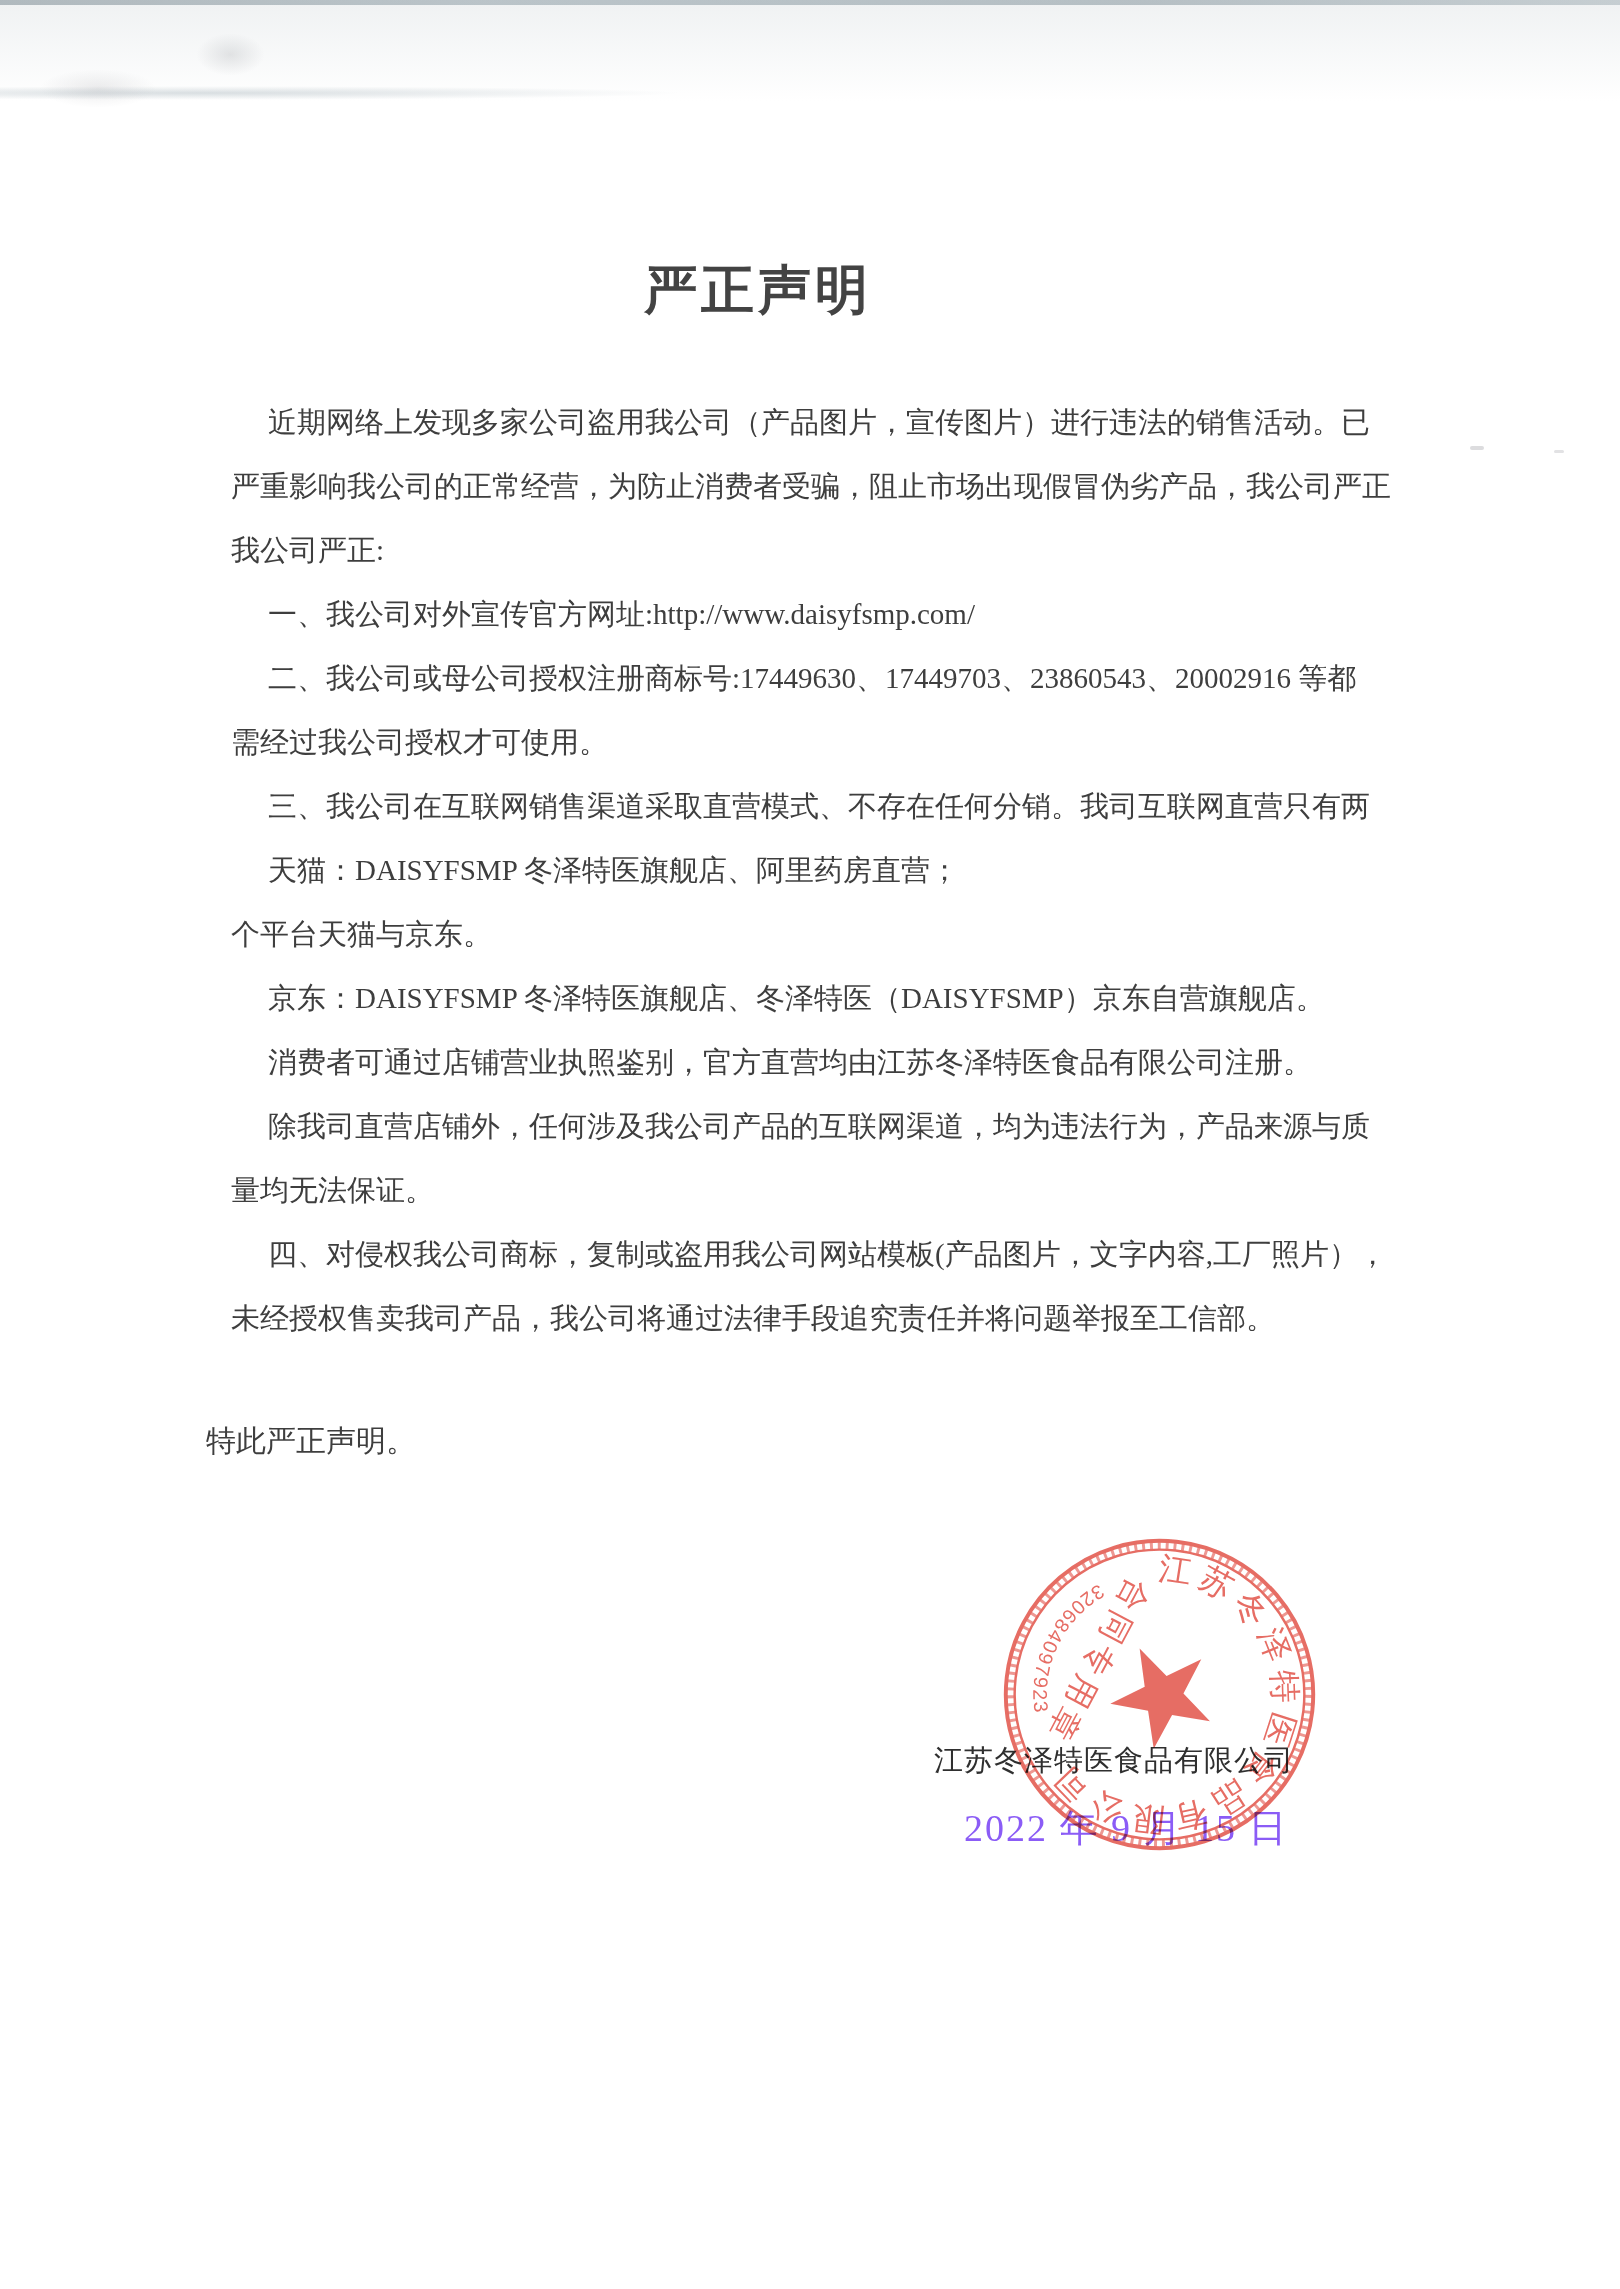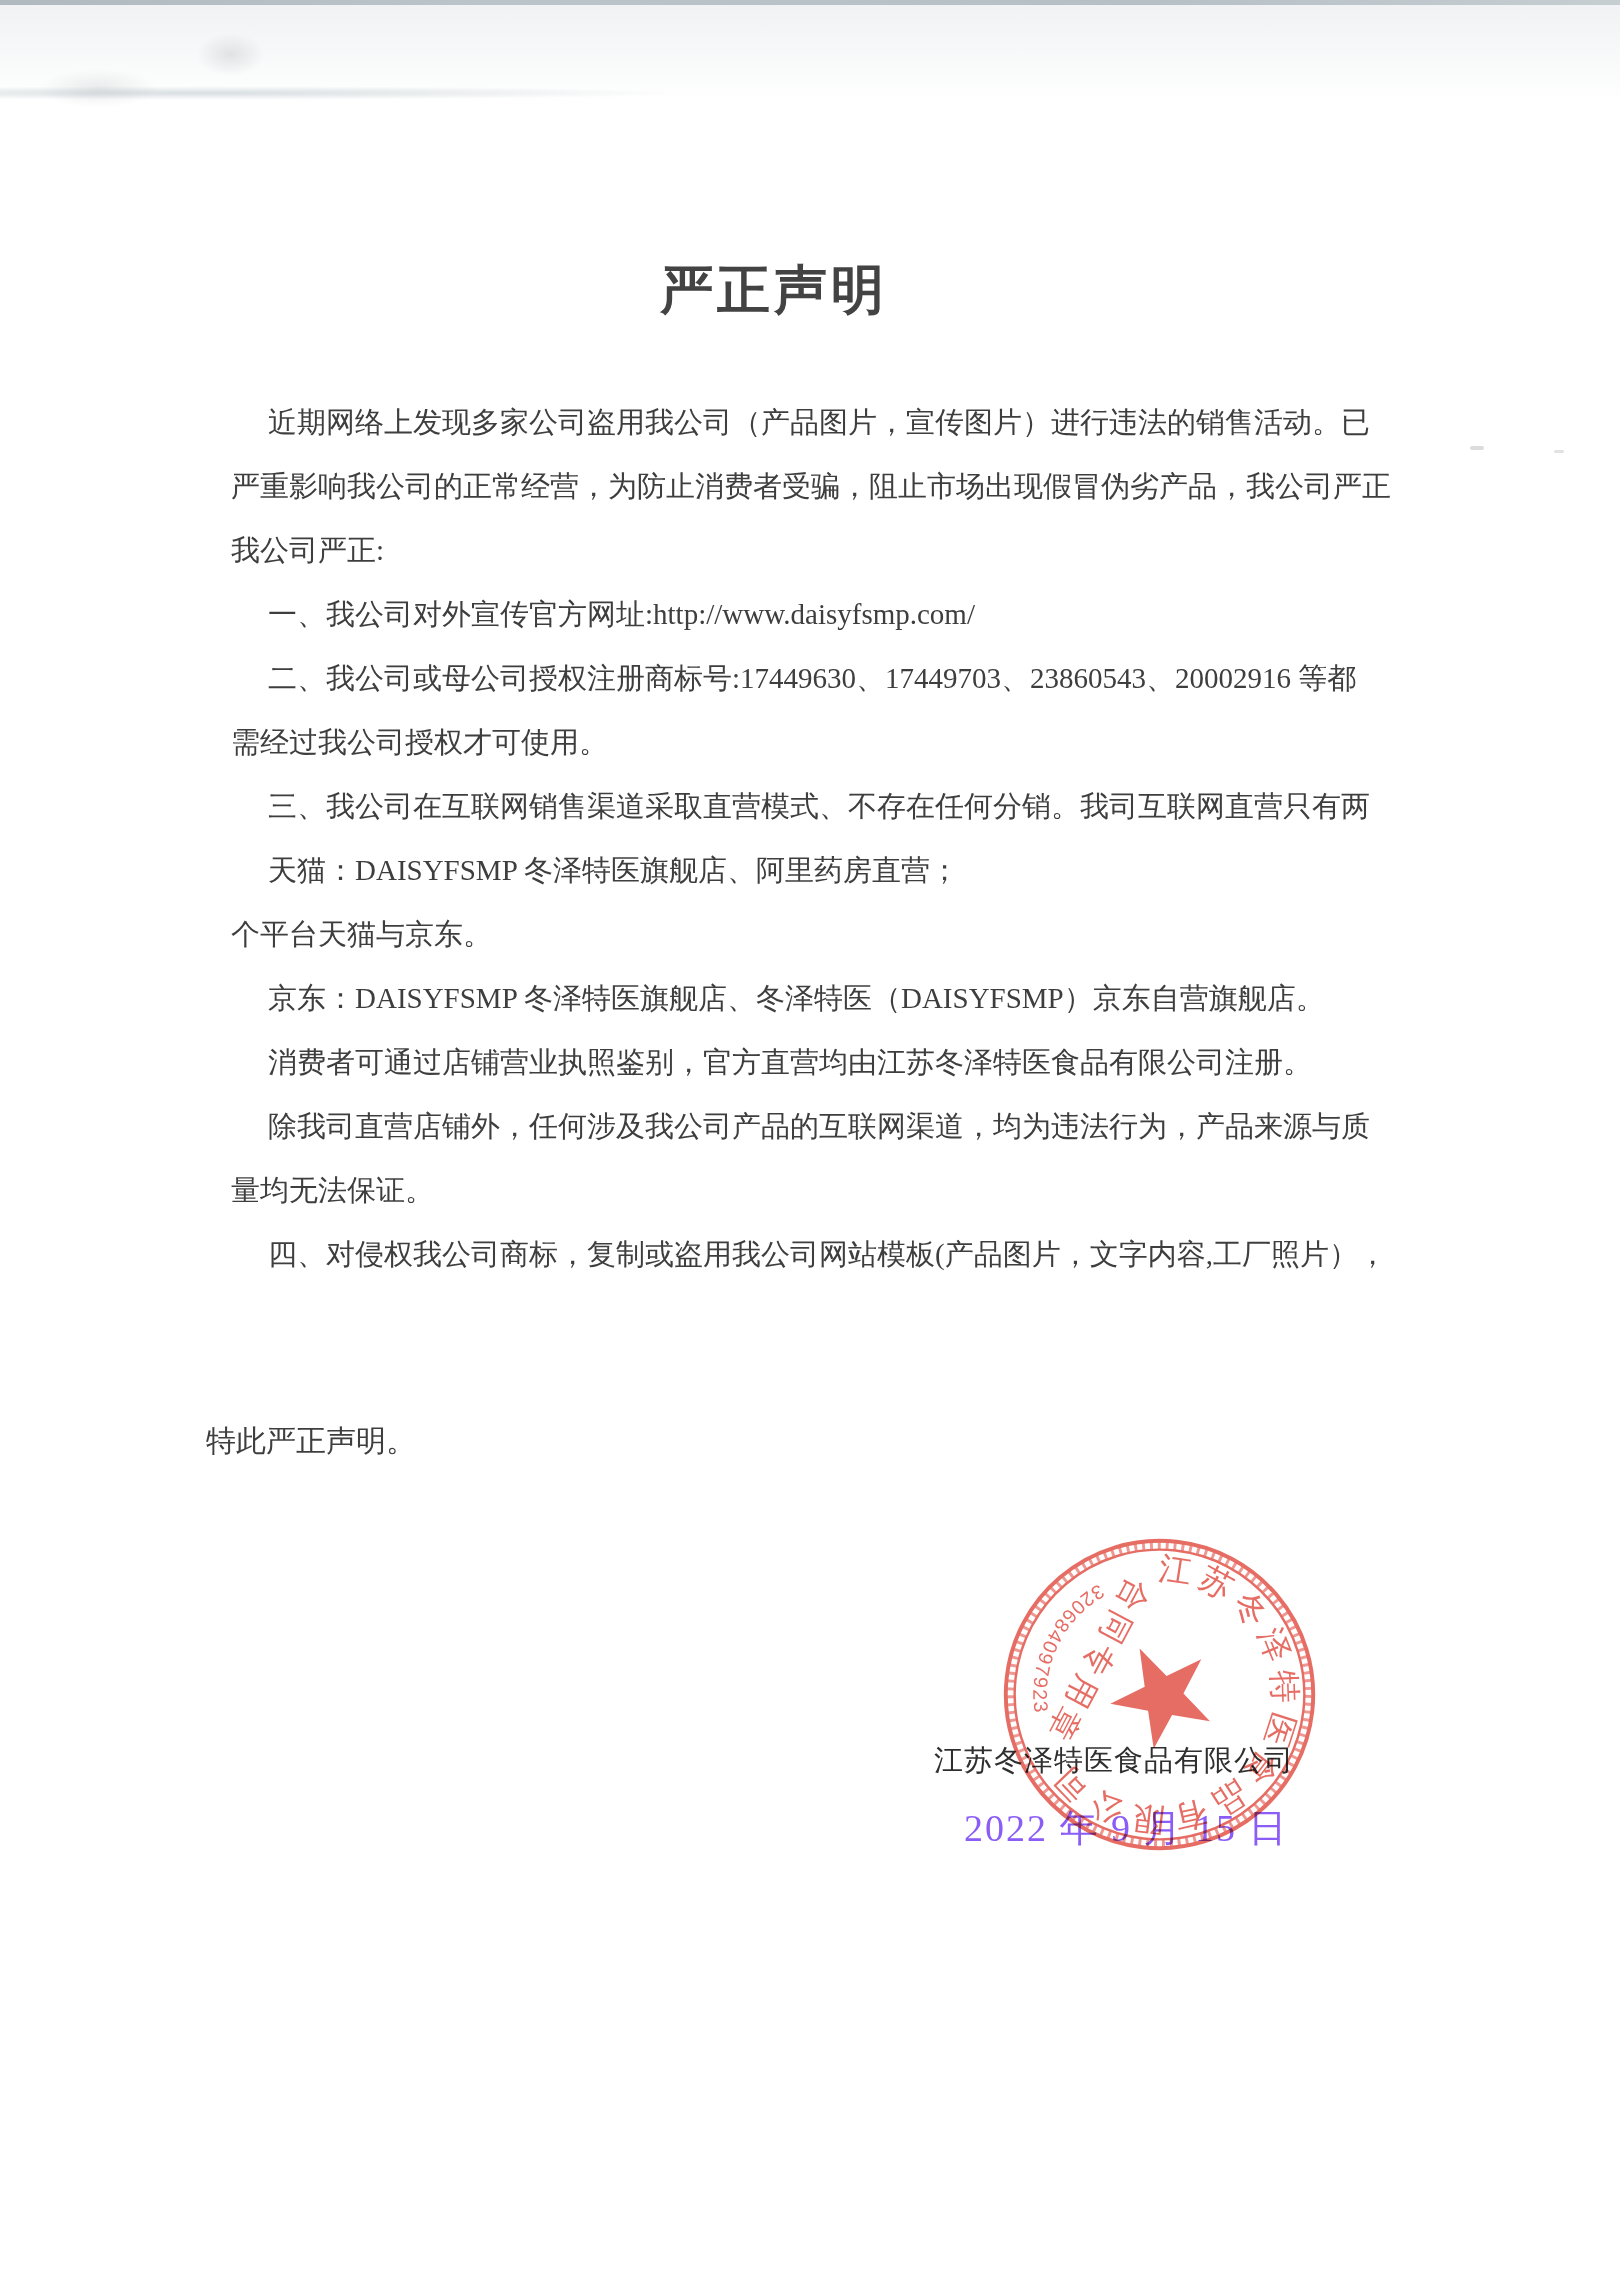--- a/index.html
+++ b/index.html
@@ -20,21 +20,21 @@
     background:radial-gradient(ellipse at 30% 50%,rgba(120,140,150,.28),rgba(255,255,255,0) 70%);}
   .smudge-a{position:absolute;left:39px;top:69px;width:118px;height:39px;
     background:radial-gradient(ellipse,rgba(150,150,155,.18),rgba(255,255,255,0) 70%);}
   .smudge-b{position:absolute;left:196px;top:33px;width:69px;height:43px;
     background:radial-gradient(ellipse,rgba(140,145,150,.22),rgba(255,255,255,0) 70%);}
   .speck-1{position:absolute;left:1470px;top:446px;width:13.7px;height:3.9px;background:#dcdcde;border-radius:2px;}
   .speck-2{position:absolute;left:1554px;top:450px;width:9.8px;height:2.9px;background:#e2e2e4;border-radius:2px;}
 
   
   .doc-title{
-    position:absolute;left:193px;top:255px;width:1162px;height:73px;
+    position:absolute;left:177px;top:255px;width:1162px;height:73px;
     text-align:center;font-size:53px;font-weight:bold;letter-spacing:3.9px;color:#434343;
   }
   .body-block{position:absolute;left:193px;top:390px;width:1215px;}
   .bline{height:64px;line-height:64px;font-size:29px;white-space:nowrap;color:#3e3e3e;margin-left:38px;}
   .bline.ind{padding-left:37px;}
   .closing{position:absolute;left:206px;top:1408px;height:65px;line-height:65px;
     font-size:30px;white-space:nowrap;color:#3e3e3e;}
   .sig-company{position:absolute;left:934px;top:1741px;font-size:29px;letter-spacing:1px;
     white-space:nowrap;color:#2f2f2f;}
   .sig-date{position:absolute;left:964px;top:1803px;font-size:38px;letter-spacing:2px;
@@ -68,20 +68,21 @@
     <div class="bline ind">二、我公司或母公司授权注册商标号:17449630、17449703、23860543、20002916 等都</div>
     <div class="bline">需经过我公司授权才可使用。</div>
     <div class="bline ind">三、我公司在互联网销售渠道采取直营模式、不存在任何分销。我司互联网直营只有两</div>
     <div class="bline ind">天猫：DAISYFSMP 冬泽特医旗舰店、阿里药房直营；</div>
     <div class="bline">个平台天猫与京东。</div>
     <div class="bline ind">京东：DAISYFSMP 冬泽特医旗舰店、冬泽特医（DAISYFSMP）京东自营旗舰店。</div>
     <div class="bline ind">消费者可通过店铺营业执照鉴别，官方直营均由江苏冬泽特医食品有限公司注册。</div>
     <div class="bline ind">除我司直营店铺外，任何涉及我公司产品的互联网渠道，均为违法行为，产品来源与质</div>
     <div class="bline">量均无法保证。</div>
     <div class="bline ind">四、对侵权我公司商标，复制或盗用我公司网站模板(产品图片，文字内容,工厂照片），</div>
+    <div class="bline">未经授权售卖我司产品，我公司将通过法律手段追究责任并将问题举报至工信部。</div>
   </div>
 
   <div class="closing">特此严正声明。</div>
 
   <div class="sig-company">江苏冬泽特医食品有限公司</div>
   <div class="sig-date">2022 年 9 月 15 日</div>
 
   <div class="seal-wrap">
     <svg width="335" height="335" viewBox="0 0 340 340">
       <g transform="rotate(118 170 170)" fill="#e2544a" stroke="none" opacity="0.93">

